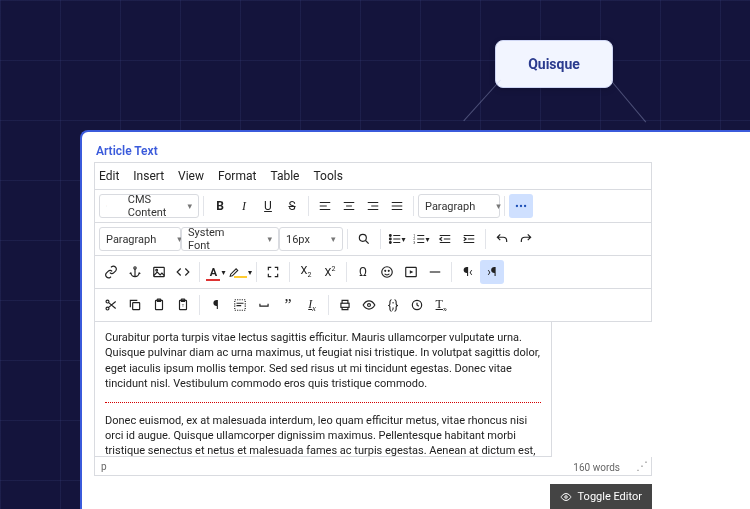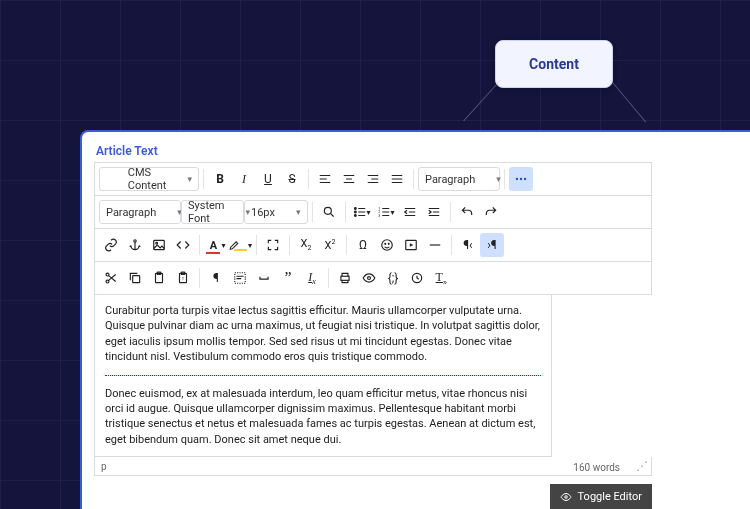--- a/index.html
+++ b/index.html
@@ -73,21 +73,21 @@
   .btn.active { background:#cfe0ff; }
   .dd {
     height: 24px; border: 1px solid #d9dbe0; border-radius: 3px;
     display:flex; align-items:center; padding: 0 6px; gap:21px;
     font-size: 11px; color:#333; cursor:pointer;
   }
   .dd .chev { font-size:9px; color:#777; }
   .dd.w-cms { width: 100px; }
   .dd.w-block { width: 82px; }
   .dd.w-para { width: 82px; }
-  .dd.w-font { width: 63px; }
+  .dd.w-font { width: 98px; }
   .dd.w-size { width: 64px; }
 
   .tool-svg { width:14px; height:14px; }
   .bold { font-weight:700; }
   .ital { font-style:italic; font-family:serif; }
   .ul-u { text-decoration:underline; }
   .strike { text-decoration:line-through; }
 
   .content {
     width: 458px; flex: 1 1 auto; overflow: hidden;
@@ -112,27 +112,35 @@
   }
   .toggle-btn svg { width:12px; height:12px; }
 
   .colorbox { width:10px; height:10px; display:inline-block; }
   .colorbox.yellow { background:#fc3; }
 </style>
 </head>
 <body>
 
 <div class="tab-callout">
-  <span>Content</span>
+  <span>Quisque</span>
 </div>
 <div class="beam"></div>
 
 <div class="panel">
   <div class="field-label">Article Text</div>
 
+  <div class="menubar">
+    <span>Edit</span>
+    <span>Insert</span>
+    <span>View</span>
+    <span>Format</span>
+    <span>Table</span>
+    <span>Tools</span>
+  </div>
 
   <div class="toolbar">
     <div class="dd w-cms">
       <svg class="tool-svg" viewBox="0 0 24 24">
           <circle cx="6" cy="6" r="3" fill="#f57c00"></circle>
           <circle cx="18" cy="6" r="3" fill="#d32f2f"></circle>
           <circle cx="6" cy="18" r="3" fill="#388e3c"></circle>
           <circle cx="18" cy="18" r="3" fill="#1976d2"></circle>
         </svg>
       <span>CMS Content</span>

